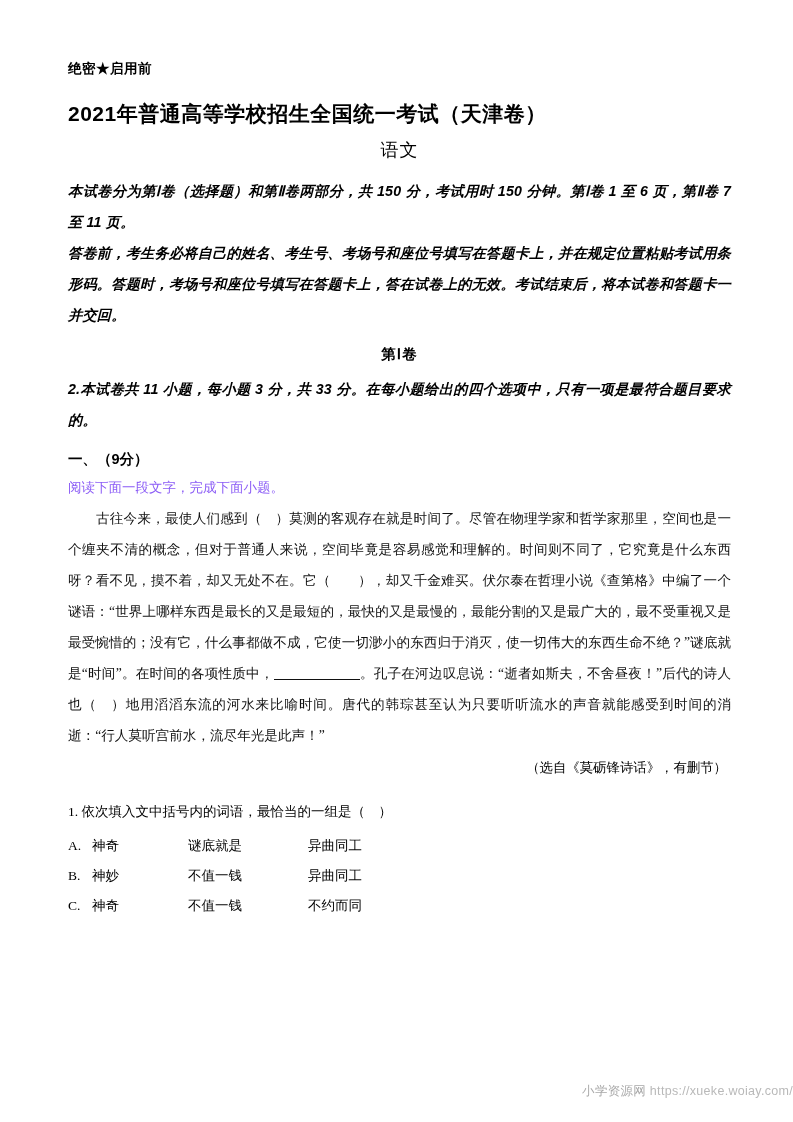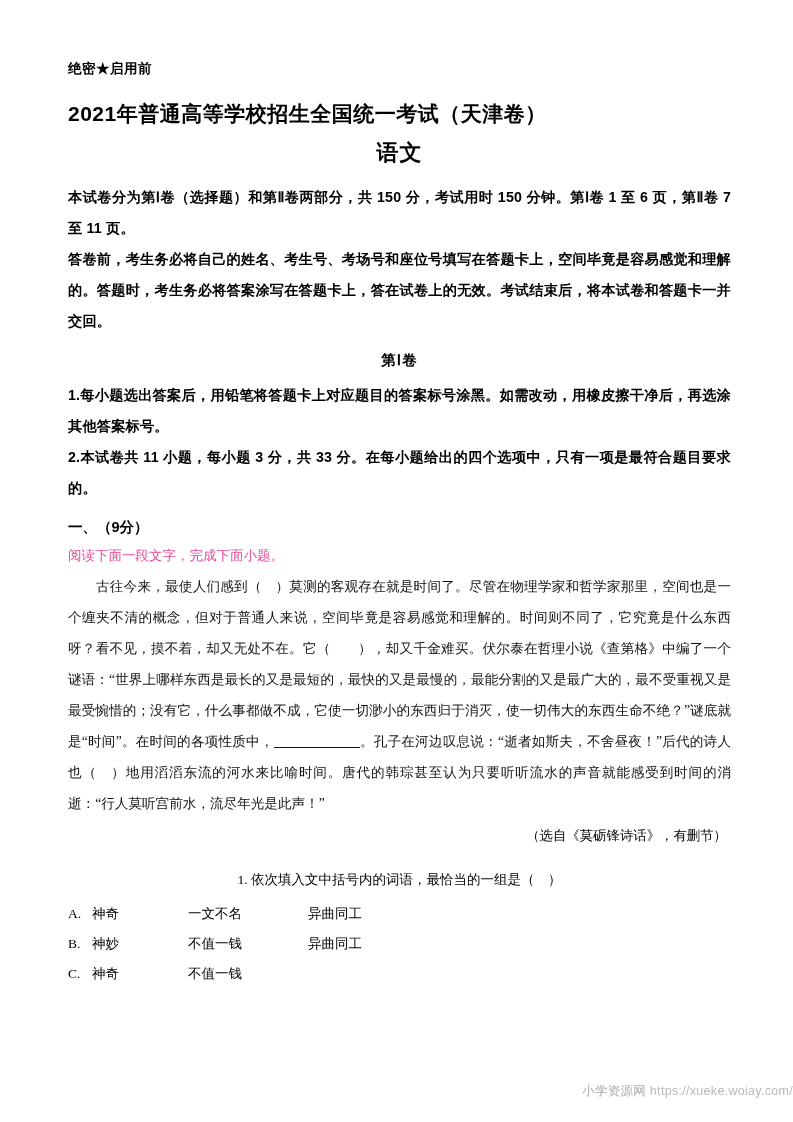--- a/index.html
+++ b/index.html
@@ -34,33 +34,34 @@
     text-align: left;
     font-family: "Liberation Sans", sans-serif;
     font-size: 21px;
     font-weight: bold;
     margin: 6px 0 2px 0;
     letter-spacing: 0.5px;
   }
   .doc-subject {
     text-align: center;
     font-family: "Liberation Sans", sans-serif;
-    font-size: 22px;
-    font-weight: bold;
+    font-size: 18px;
+    font-weight: normal;
     margin: 10px 0 14px 0;
     letter-spacing: 1px;
   }
   .bold-para {
     font-family: "Liberation Sans", sans-serif;
     font-size: 14.2px;
     font-weight: bold;
     line-height: 31px;
     margin: 0;
     text-align: justify;
     letter-spacing: 0.2px;
+    font-style: italic;
   }
   .center-bold {
     text-align: center;
     font-family: "Liberation Sans", sans-serif;
     font-size: 14.5px;
     font-weight: bold;
     margin: 14px 0 10px 0;
     letter-spacing: 1px;
   }
   .notice-label {
@@ -72,42 +73,41 @@
   .section-head {
     font-family: "Liberation Sans", sans-serif;
     font-size: 14.5px;
     font-weight: bold;
     margin: 14px 0 6px 0;
   }
   .lead-line {
     font-size: 13.5px;
     line-height: 26px;
     margin: 0 0 2px 0;
-    color: #ec4899;
+    color: #8b5cf6;
   }
   .body-para {
     font-size: 13.6px;
     line-height: 31px;
     margin: 0;
     text-align: justify;
     text-indent: 28px;
     color: #111;
   }
   .attrib {
     font-size: 13.4px;
     line-height: 30px;
     text-align: right;
     margin: 2px 0 0 0;
     padding-right: 4px;
   }
   .q-stem {
     font-size: 13.5px;
     line-height: 30px;
     margin: 14px 0 4px 0;
-    text-align: center;
   }
   .opt-row {
     display: flex;
     font-size: 13.5px;
     line-height: 30px;
   }
   .opt-label {
     width: 24px;
     flex: 0 0 24px;
   }
@@ -138,52 +138,52 @@
 <body>
 
 <div class="page">
 
   <div class="secret-line">绝密★启用前</div>
 
   <div class="doc-title">2021年普通高等学校招生全国统一考试（天津卷）</div>
   <div class="doc-subject">语文</div>
 
   <p class="bold-para">本试卷分为第Ⅰ卷（选择题）和第Ⅱ卷两部分，共 150 分，考试用时 150 分钟。第Ⅰ卷 1 至 6 页，第Ⅱ卷 7 至 11 页。</p>
-  <p class="bold-para">答卷前，考生务必将自己的姓名、考生号、考场号和座位号填写在答题卡上，空间毕竟是容易感觉和理解的。答题时，考生务必将答案涂写在答题卡上，答在试卷上的无效。考试结束后，将本试卷和答题卡一并交回。</p>
+  <p class="bold-para">答卷前，考生务必将自己的姓名、考生号、考场号和座位号填写在答题卡上，并在规定位置粘贴考试用条形码。答题时，考场号和座位号填写在答题卡上，答在试卷上的无效。考试结束后，将本试卷和答题卡一并交回。</p>
 
   <div class="center-bold">第Ⅰ卷</div>
 
-  <p class="bold-para">1.每小题选出答案后，用铅笔将答题卡上对应题目的答案标号涂黑。如需改动，用橡皮擦干净后，再选涂其他答案标号。</p>
   <p class="bold-para">2.本试卷共 11 小题，每小题 3 分，共 33 分。在每小题给出的四个选项中，只有一项是最符合题目要求的。</p>
 
   <div class="section-head">一、（9分）</div>
   <div class="lead-line">阅读下面一段文字，完成下面小题。</div>
 
   <p class="body-para"><span>古往今来，最使人们感到（　）莫测的客观存在就是时间了。尽管在物理学家和哲学家那里，空间也是一个缠夹不清的概念，但对于普通人来说，空间毕竟是容易感觉和理解的。时间则不同了，它究竟是什么东西呀？看不见，摸不着，却又无处不在。它（　　），却又千金难买。伏尔泰在哲理小说《查第格》中编了一个谜语：“世界上哪样东西是最长的又是最短的，最快的又是最慢的，最能分割的又是最广大的，最不受重视又是最受惋惜的；没有它，什么事都做不成，它使一切渺小的东西归于消灭，使一切伟大的东西生命不绝？”谜底就是“时间”。在时间的各项性质中，</span><span class="underline-blank"></span><span>。孔子在河边叹息说：“逝者如斯夫，不舍昼夜！”后代的诗人也（　）地用滔滔东流的河水来比喻时间。唐代的韩琮甚至认为只要听听流水的声音就能感受到时间的消逝：“行人莫听宫前水，流尽年光是此声！”</span></p>
 
   <p class="attrib">（选自《莫砺锋诗话》，有删节）</p>
 
   <div class="q-stem">1. 依次填入文中括号内的词语，最恰当的一组是（　）</div>
 
   <div class="opt-row">
     <span class="opt-label">A.</span>
     <span class="opt-c1">神奇</span>
-    <span class="opt-c2">一文不名</span>
+    <span class="opt-c2">谜底就是</span>
     <span class="opt-c3">异曲同工</span>
   </div>
   <div class="opt-row">
     <span class="opt-label">B.</span>
     <span class="opt-c1">神妙</span>
     <span class="opt-c2">不值一钱</span>
     <span class="opt-c3">异曲同工</span>
   </div>
   <div class="opt-row">
     <span class="opt-label">C.</span>
     <span class="opt-c1">神奇</span>
     <span class="opt-c2">不值一钱</span>
+    <span class="opt-c3">不约而同</span>
   </div>
 
   <div class="watermark">
     <span class="wm-brand">小学资源网</span>
     <span>https://xueke.woiay.com/</span>
   </div>
 
 </div>
 
 </body></html>

